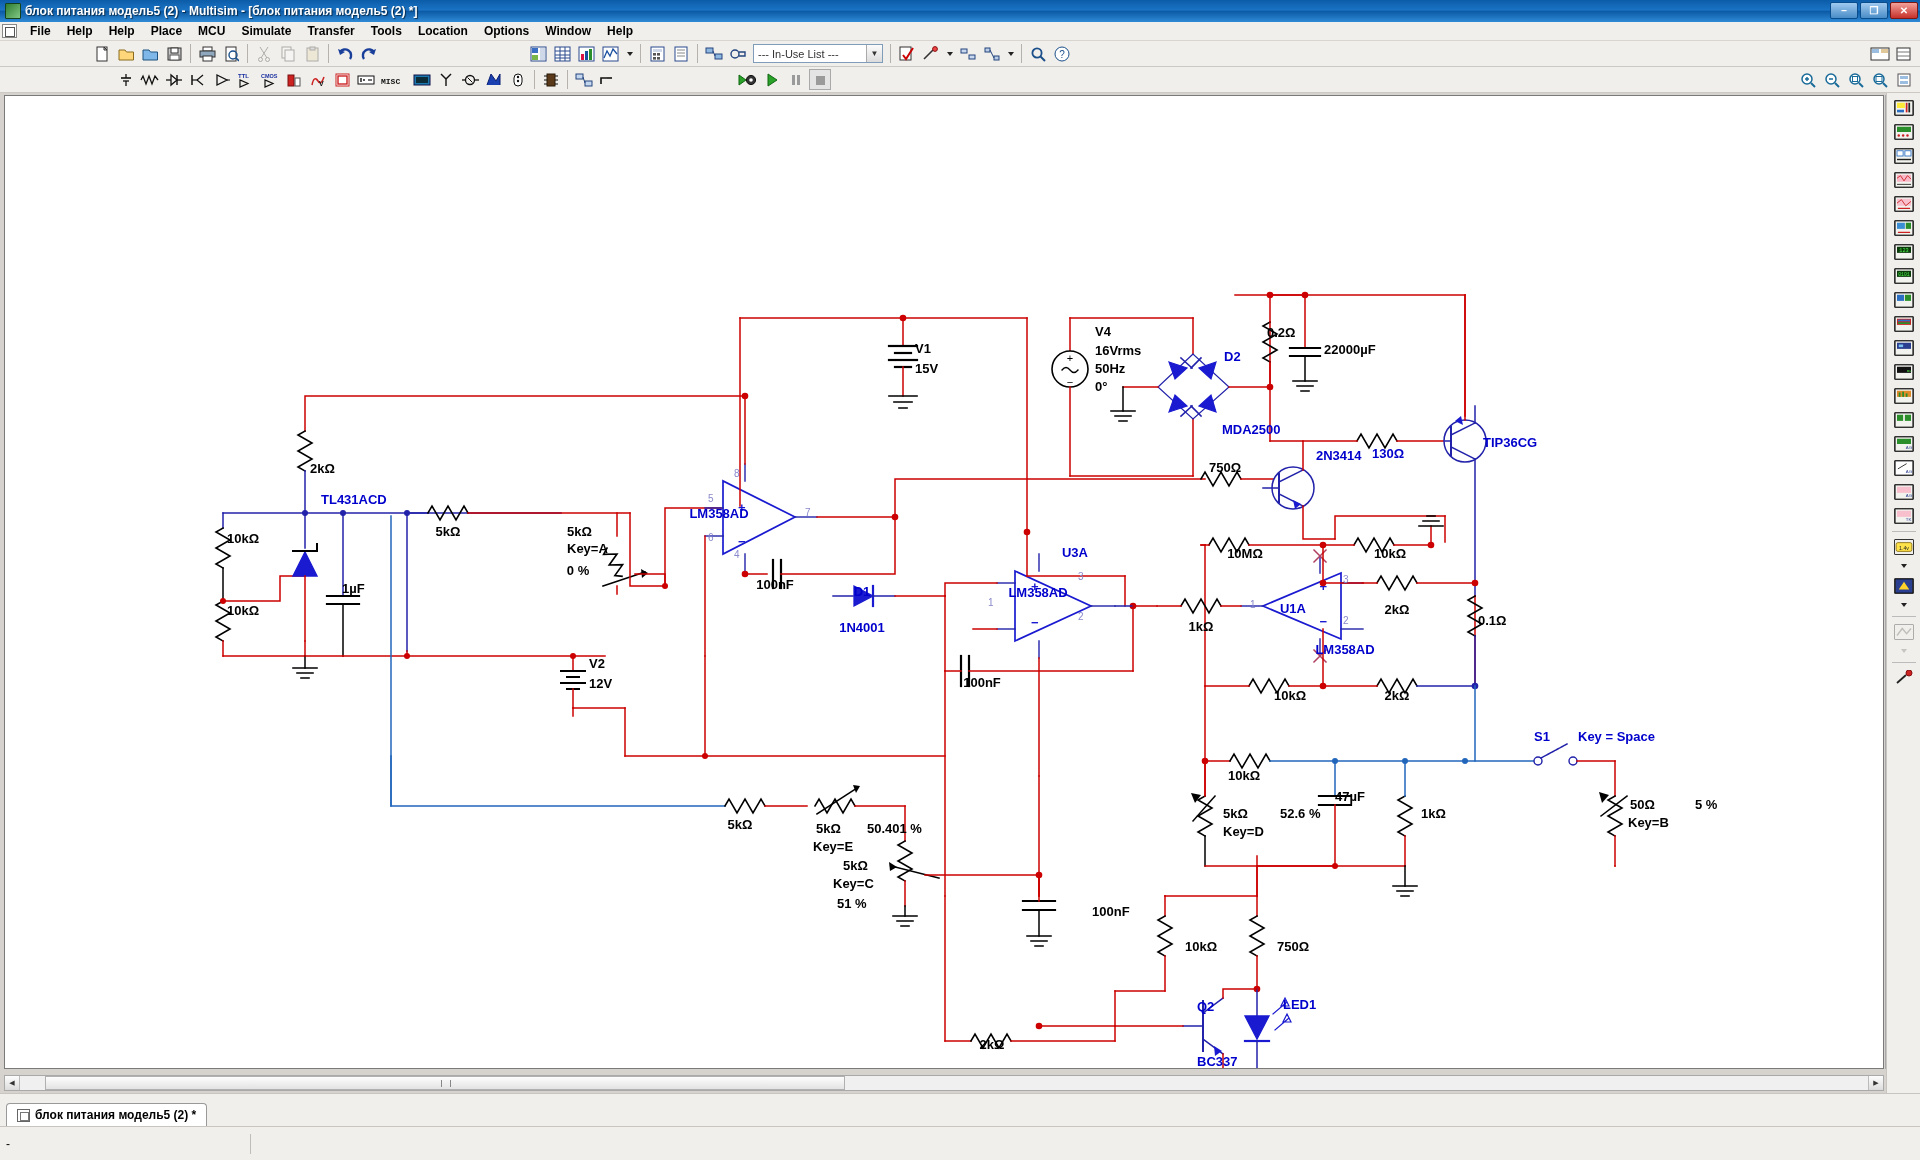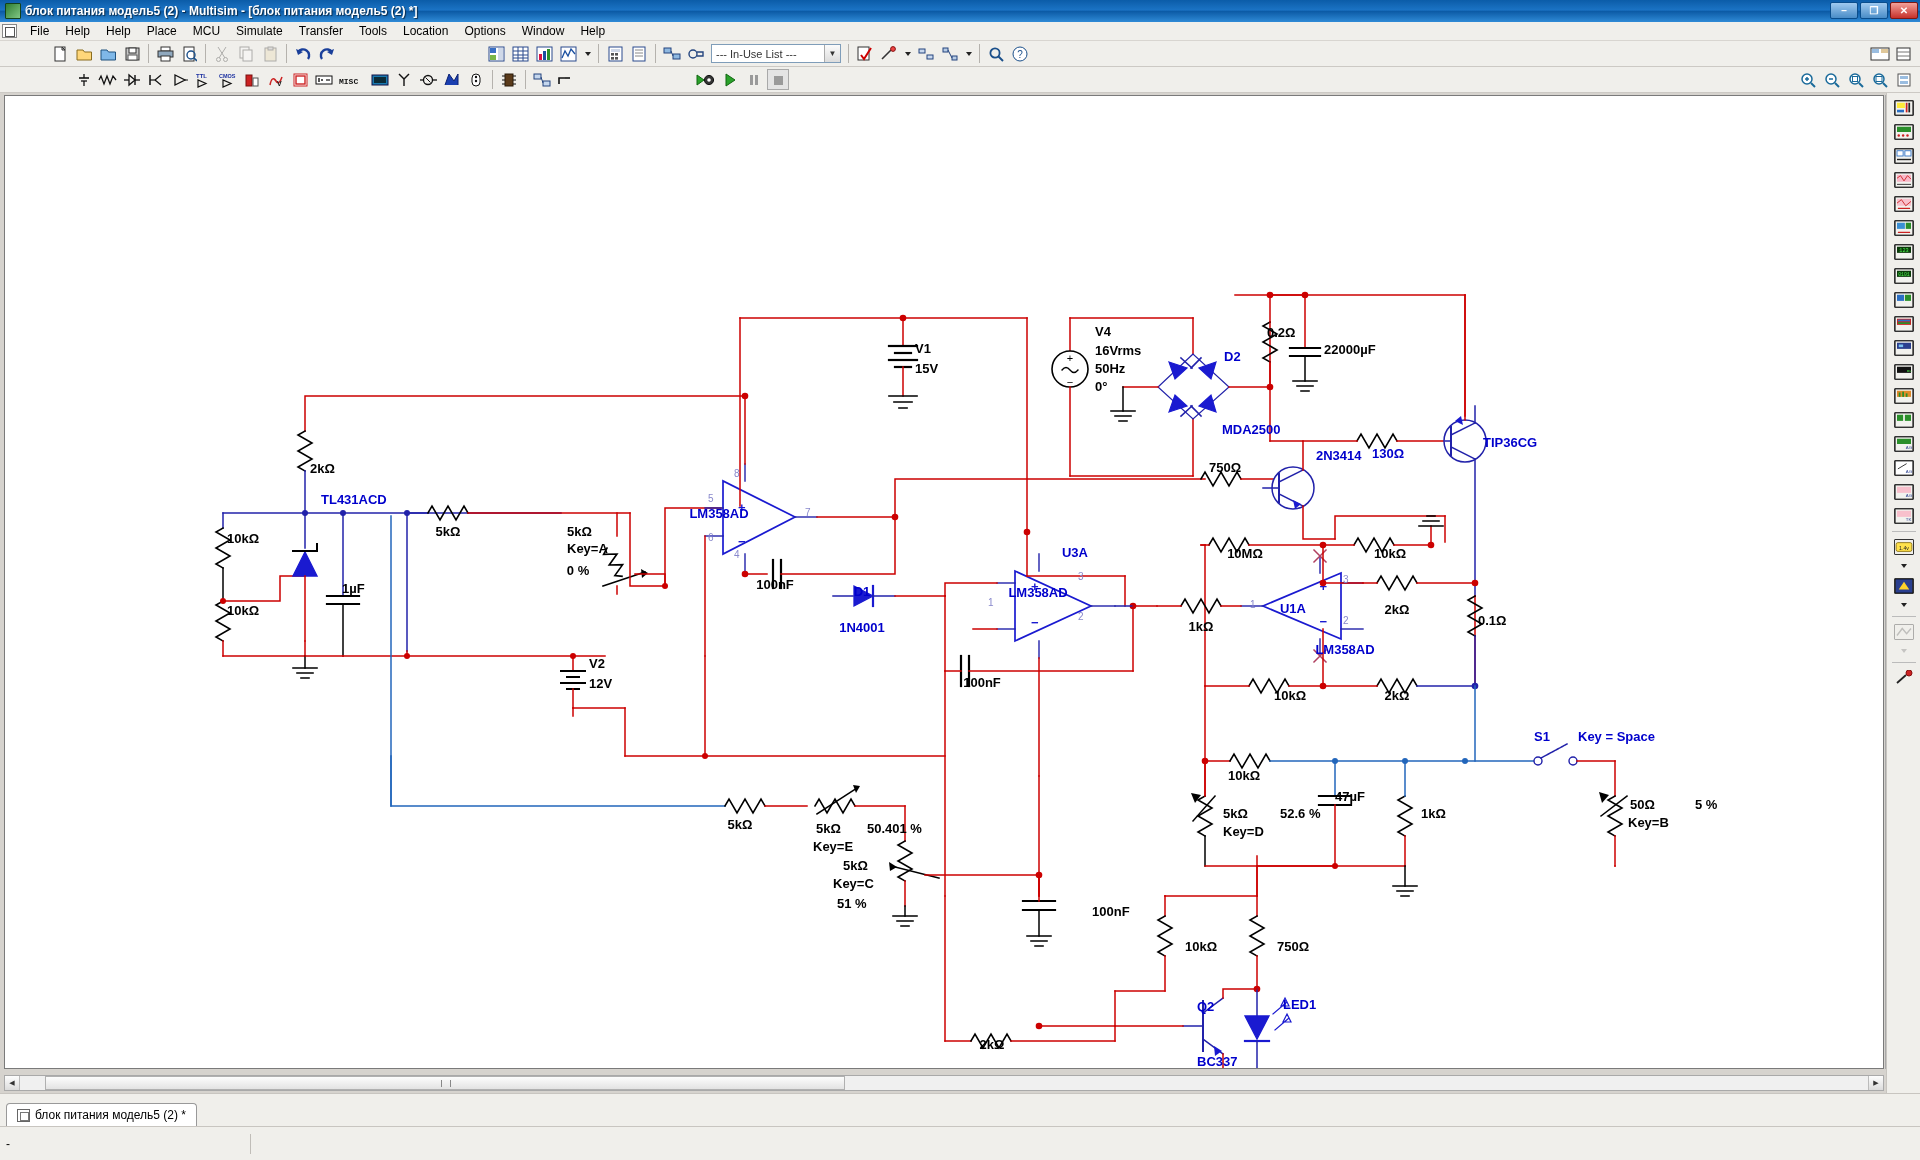--- a/index.html
+++ b/index.html
@@ -47,29 +47,30 @@
   #menubar .mdi-icon{
     width:15px;height:14px;margin-right:5px;
     border:1px solid #888;background:#fff;
     position:relative;
   }
   #menubar .mdi-icon:after{
     content:"";position:absolute;left:2px;top:2px;width:8px;height:8px;
     border:1px solid #555;
   }
   #menubar .mi{
-    padding:2px 8px; font-size:12px; color:#000; cursor:default;
+    padding:2px 8px; font-size:12px; color:#000; cursor:default;font-weight:bold;
   }
 
   
   .toolbar{
     height:26px; background:#f0efeb;
     display:flex; 
     border-bottom:1px solid #ccc9c4;
     position:relative;
+    padding-left:42px;
   }
   .tbgroup{ display:flex; align-items:center; padding:0 3px; }
   .tsep{ width:1px; height:19px; background:#b5b2ad; margin:0 4px; }
   .tbtn{
     width:22px;height:21px; margin:0 1px;
     display:flex;align-items:center;justify-content:center;
     font-size:12px; color:#26427a;
     border:1px solid transparent;
   }
   .tbtn svg{ display:block; }
@@ -156,21 +157,21 @@
 
   
   #tabstrip{
     position:absolute;left:0;right:0;bottom:34px;height:33px;
     background:#f0efeb;border-top:1px solid #c8c5c0;
     display:flex;align-items:flex-end;padding-left:6px;
   }
   #tabstrip .tab{
     height:23px;background:#fff;border:1px solid #999;border-bottom:none;
     border-radius:4px 4px 0 0;display:flex;align-items:center;
-    padding:0 10px;font-size:12px;gap:5px;
+    padding:0 10px;font-size:12px;gap:5px;font-weight:bold;
   }
   #tabstrip .tab .tico{
     width:13px;height:13px;border:1px solid #666;background:#fff;position:relative;
   }
   #tabstrip .tab .tico:after{
     content:"";position:absolute;left:2px;top:2px;width:7px;height:7px;border:1px solid #777;
   }
   #statusbar{
     position:absolute;left:0;right:0;bottom:0;height:34px;
     background:#f0efeb;border-top:1px solid #c8c5c0;

